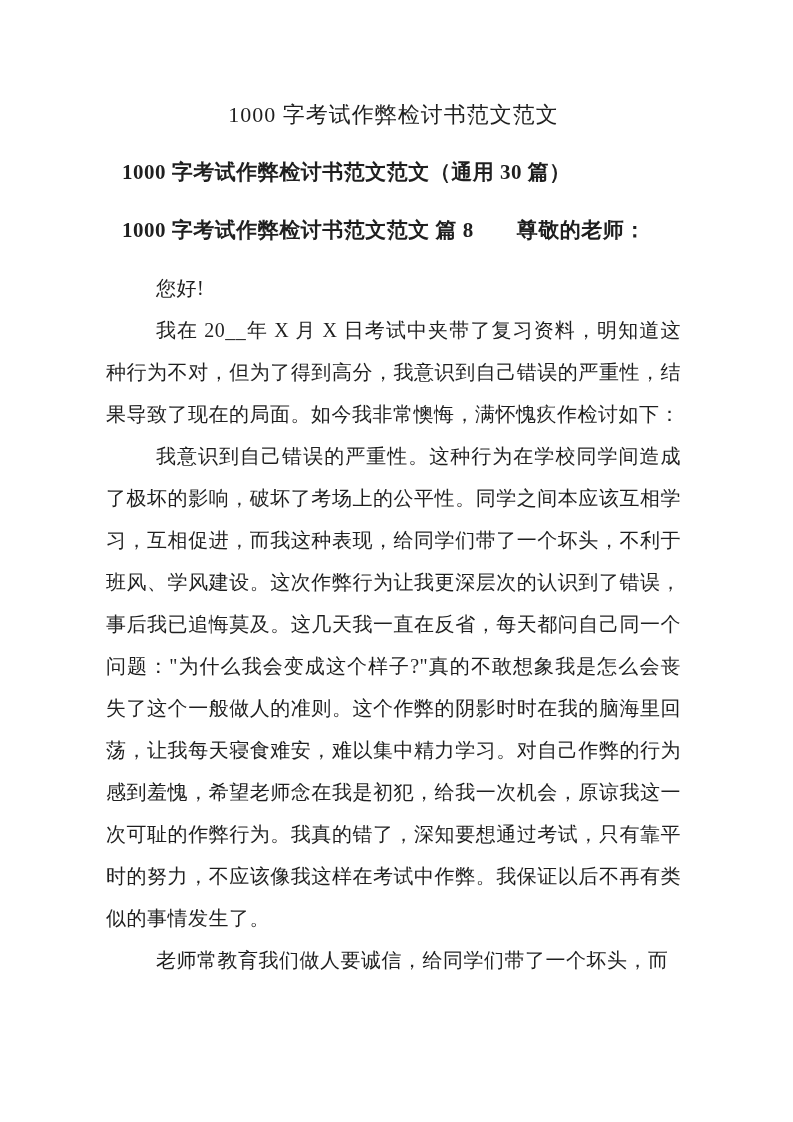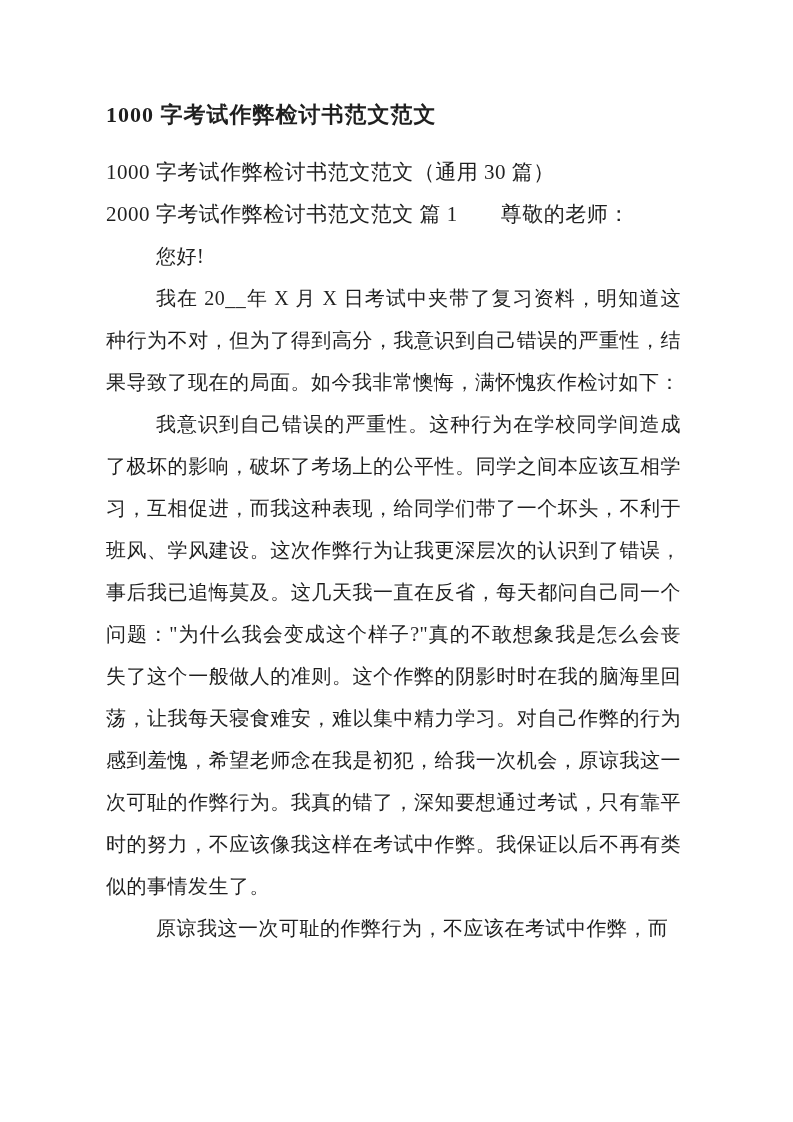--- a/index.html
+++ b/index.html
@@ -14,51 +14,52 @@
     background: #ffffff;
     overflow: hidden;
   }
   .content {
     box-sizing: border-box;
     padding: 99px 112px 0 106px;
     color: #1f1f1f;
   }
   .doc-title {
     font-size: 22px;
-    font-weight: 700;
+    font-weight: 400;
     line-height: 32px;
     letter-spacing: 1px;
-    text-align: left;
+    text-align: center;
     margin: 0 0 20px 0;
     white-space: nowrap;
   }
   .doc-line {
     font-size: 21px;
     line-height: 42px;
     letter-spacing: 0.5px;
-    margin: 0;
+    margin: 16px;
     text-align: justify;
     text-justify: inter-ideograph;
+    font-weight: bold;
   }
   .para {
     font-size: 20px;
     line-height: 42px;
     letter-spacing: 0.5px;
     margin: 0;
     text-align: justify;
     text-justify: inter-ideograph;
   }
   .indent { text-indent: 50px; }
 </style>
 </head>
 <body>
 
 <div class="page" style="background: rgb(255, 255, 255);">
   <div class="content" style="color: rgb(31, 31, 31);">
     <h1 class="doc-title">1000 字考试作弊检讨书范文范文</h1>
     <p class="doc-line">1000 字考试作弊检讨书范文范文（通用 30 篇）</p>
-    <p class="doc-line">2000 字考试作弊检讨书范文范文 篇 1　　尊敬的老师：</p>
+    <p class="doc-line">1000 字考试作弊检讨书范文范文 篇 8　　尊敬的老师：</p>
     <p class="para indent">您好!</p>
     <p class="para indent">我在 20__年 X 月 X 日考试中夹带了复习资料，明知道这种行为不对，但为了得到高分，我意识到自己错误的严重性，结果导致了现在的局面。如今我非常懊悔，满怀愧疚作检讨如下：</p>
     <p class="para indent">我意识到自己错误的严重性。这种行为在学校同学间造成了极坏的影响，破坏了考场上的公平性。同学之间本应该互相学习，互相促进，而我这种表现，给同学们带了一个坏头，不利于班风、学风建设。这次作弊行为让我更深层次的认识到了错误，事后我已追悔莫及。这几天我一直在反省，每天都问自己同一个问题："为什么我会变成这个样子?"真的不敢想象我是怎么会丧失了这个一般做人的准则。这个作弊的阴影时时在我的脑海里回荡，让我每天寝食难安，难以集中精力学习。对自己作弊的行为感到羞愧，希望老师念在我是初犯，给我一次机会，原谅我这一次可耻的作弊行为。我真的错了，深知要想通过考试，只有靠平时的努力，不应该像我这样在考试中作弊。我保证以后不再有类似的事情发生了。</p>
-    <p class="para indent">原谅我这一次可耻的作弊行为，不应该在考试中作弊，而</p>
+    <p class="para indent">老师常教育我们做人要诚信，给同学们带了一个坏头，而</p>
   </div>
 </div>
 
 </body></html>

